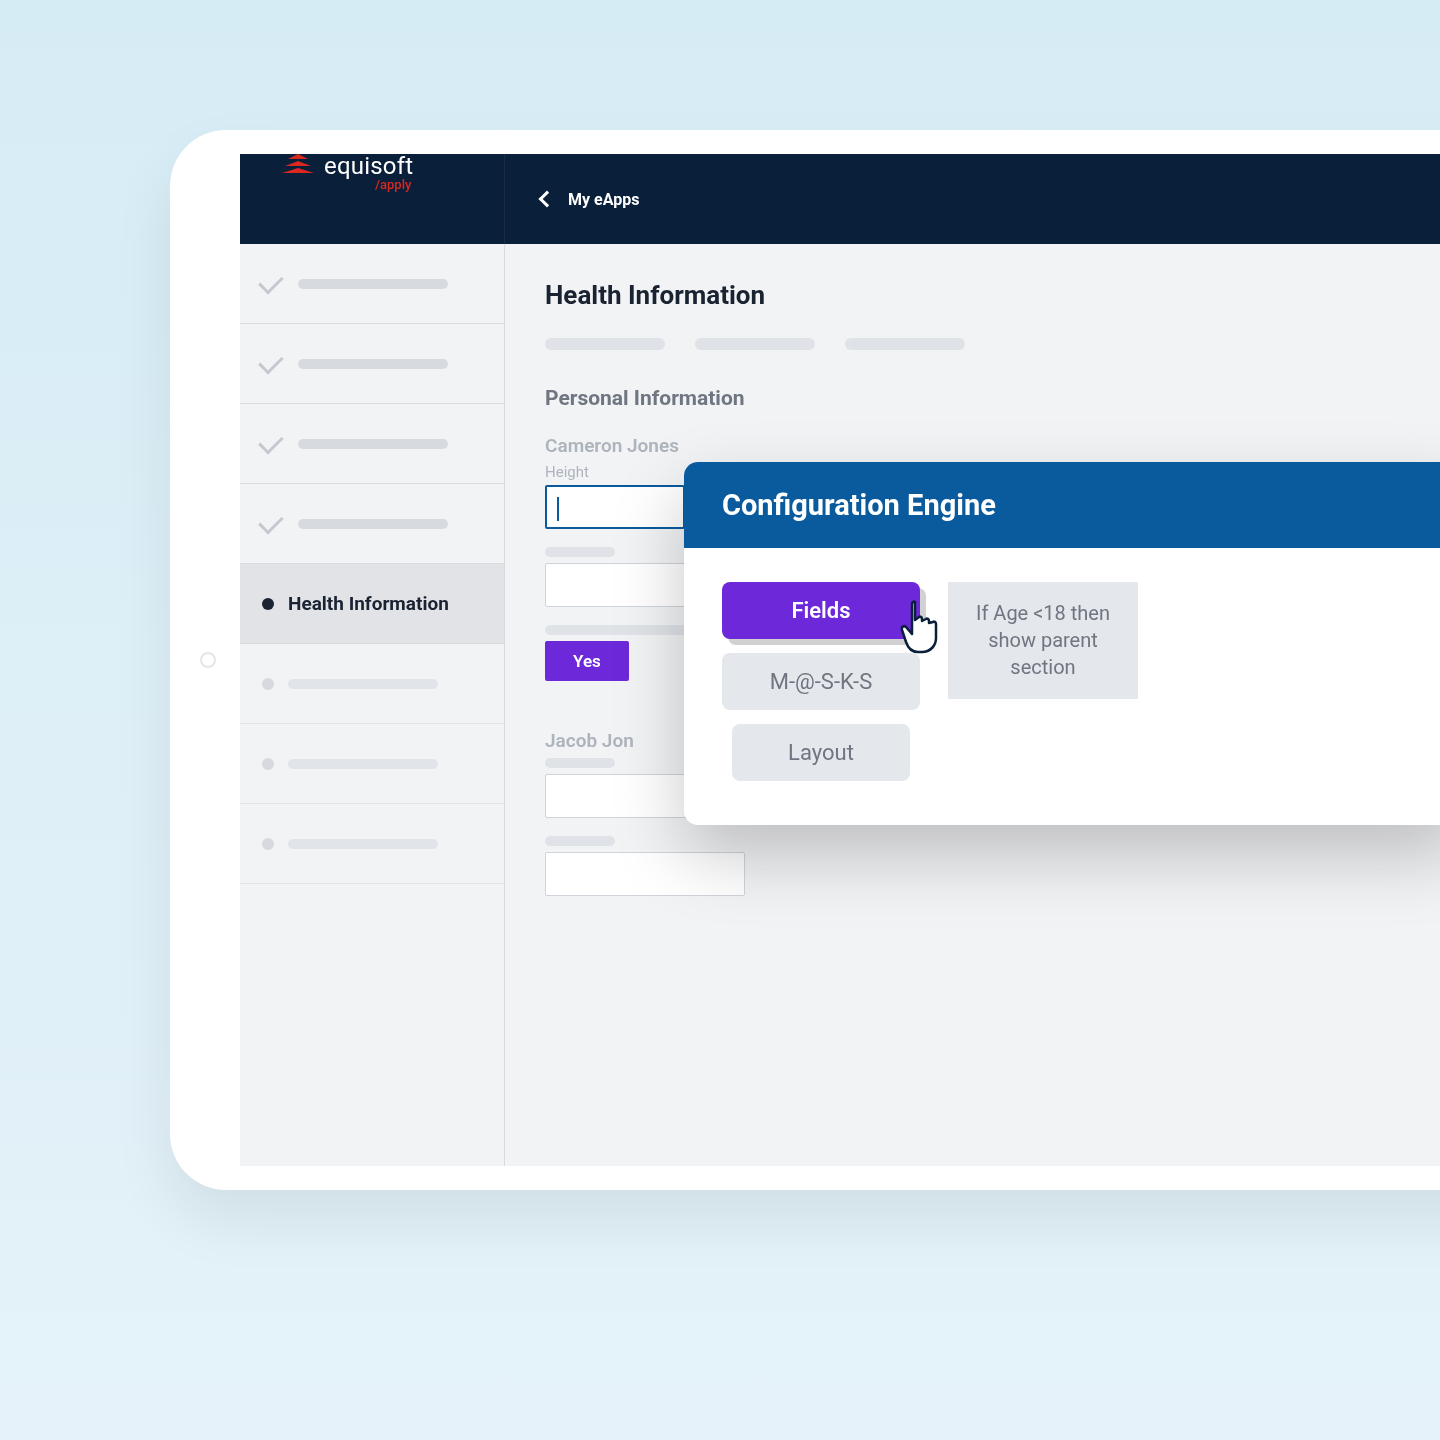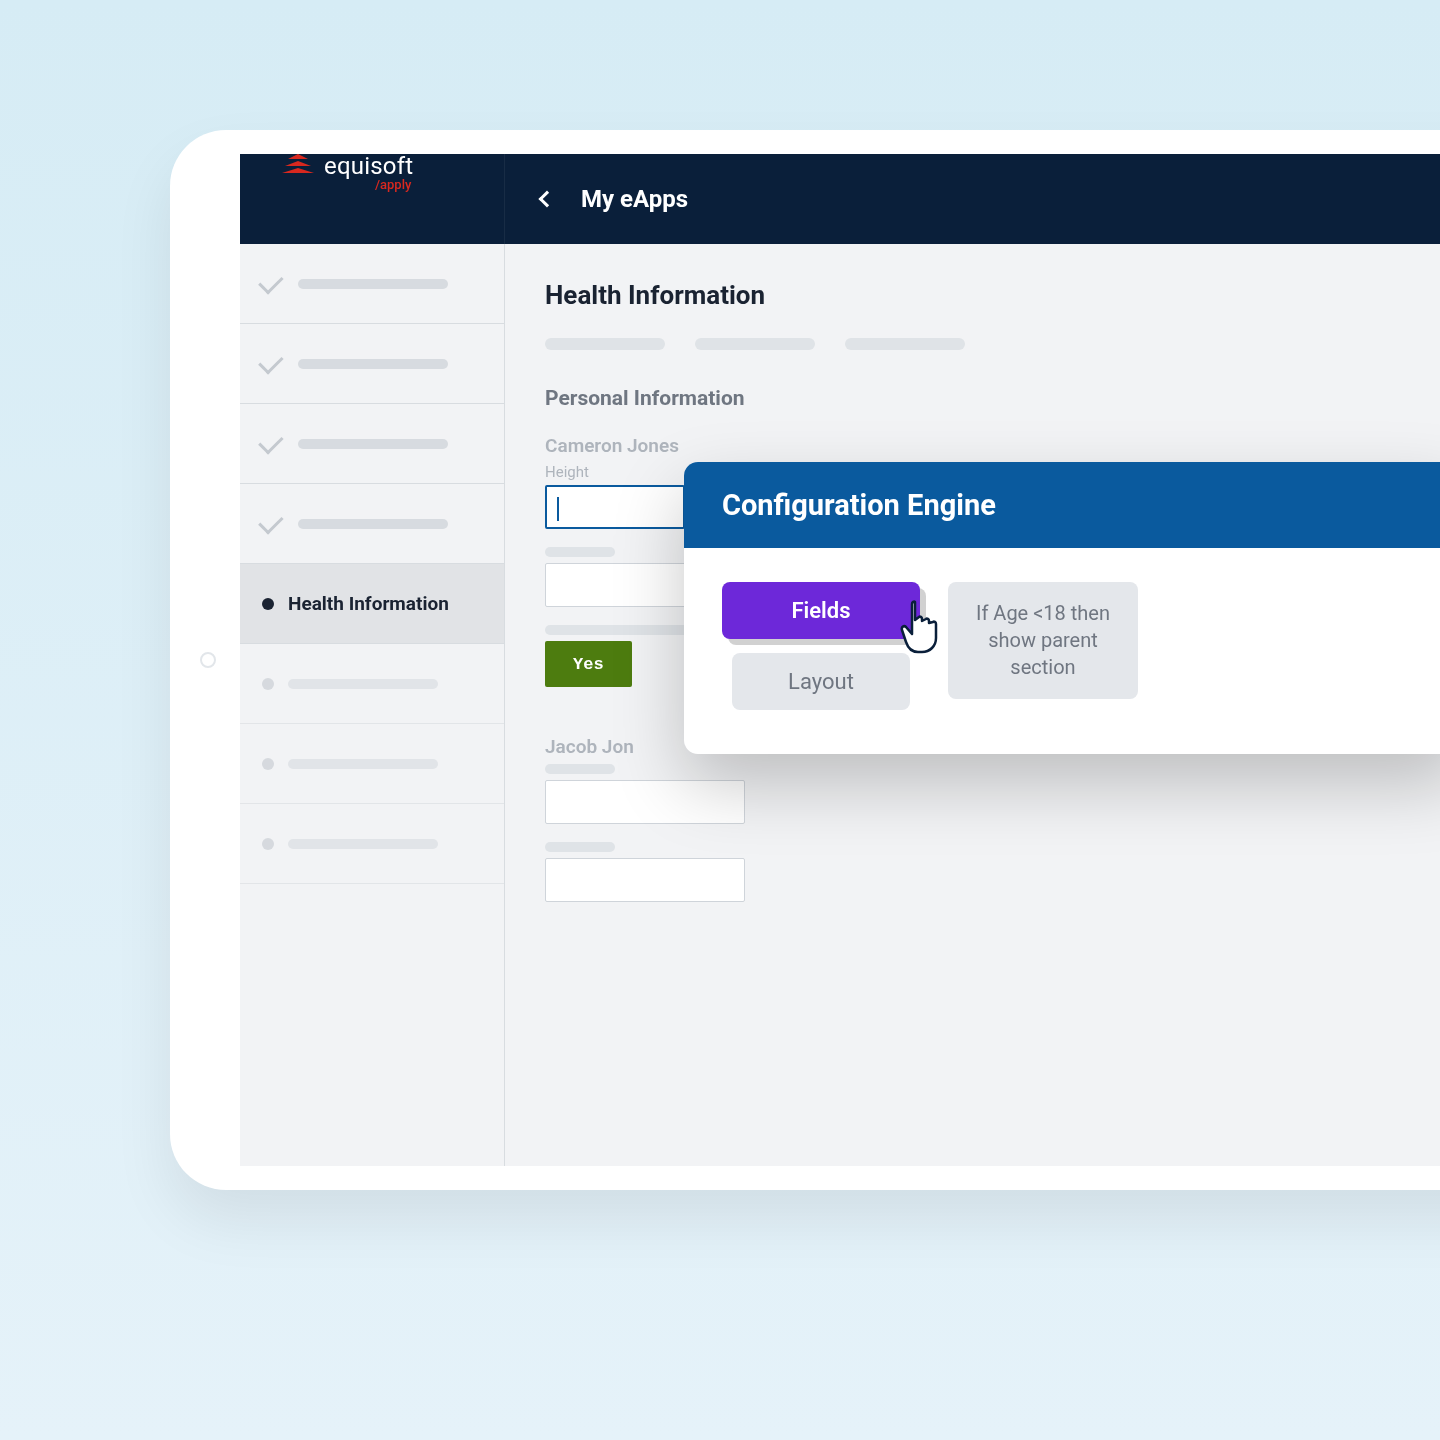--- a/index.html
+++ b/index.html
@@ -74,22 +74,22 @@
   .brand-logo div:nth-child(2){ border-left-width:13px;border-right-width:13px;border-bottom-width:5px;}
   .brand-logo div:nth-child(3){ border-left-width:16px;border-right-width:16px;border-bottom-width:5px;}
   .brand-text { line-height: 1; }
   .brand-name { font-size: 24px; font-weight: 400; letter-spacing: .2px;}
   .brand-sub { font-size: 13px; color: #d8281f; text-align: right; display:block; padding-right:2px; font-weight:500;}
 
   .header-title {
     display: flex;
     align-items: center;
     padding-left: 36px;
-    gap: 28px;
-    font-size: 24px;
+    gap: 15px;
+    font-size: 16px;
     font-weight: 700;
   }
   .chevron-left {
     width: 12px; height: 12px;
     border-left: 3px solid #fff;
     border-bottom: 3px solid #fff;
     transform: rotate(45deg);
   }
 
   .app-body {
@@ -208,28 +208,27 @@
   .unit-ph {
     width: 80px; height: 12px; background: #dfe3e7; border-radius:6px;
   }
   .small-label-ph {
     width: 70px; height: 10px; background: #dfe3e7; border-radius:5px; margin-bottom:6px;
   }
   .yes-btn {
     display:inline-flex;
     align-items:center;
     justify-content:center;
-    height: 46px;
+    height: 40px;
     padding: 0 28px;
-    background: #4d7c0f;
+    background: #6d28d9;
     color: #fff;
     font-weight:600;
     font-size:17px;
     border-radius:2px;
-    font-family:Liberation Mono, monospace;
   }
 
   
   .config-panel {
     position: absolute;
     top: 462px;
     left: 684px;
     width: 780px;
     background: #ffffff;
     border-radius: 14px;
@@ -265,21 +264,21 @@
     background: #6d28d9;
     color: #fff;
     font-weight: 600;
     box-shadow: 6px 6px 0 rgba(0,0,0,0.18);
     position: relative;
   }
   .rule-box {
     background: #e4e7eb;
     color: #6f7681;
     font-size: 20px;
-    border-radius: 8px;
+    border-radius: 1px;
     padding: 18px 20px;
     text-align: center;
     width: 190px;
     line-height: 1.35;
   }
 
   .cursor-icon {
     position: absolute;
     right: -24px;
     top: 18px;
@@ -403,20 +402,21 @@
 
     <div class="col">
       <div class="chip red wider">
         <span>Fields</span>
         <span class="cursor-icon">
           <svg width="48" height="54" viewBox="0 0 48 54">
             <path d="M16 4 C16 2 18 1 19 2 L19 20 L23 17 C24 16 26 17 26 19 L26 21 L30 19 C31 18 33 19 33 21 L33 23 L37 22 C38 21 40 22 40 24 L40 38 C40 46 34 52 26 52 L22 52 C16 52 12 48 10 42 L6 30 C5 27 8 25 10 27 L16 34 Z" fill="#ffffff" stroke="#0a1f3a" stroke-width="2.5" stroke-linejoin="round"></path>
           </svg>
         </span>
       </div>
+      <div class="chip wider">M-@-S-K-S</div>
       <div class="chip wider" style="width:178px">Layout</div>
     </div>
 
     <div class="col">
       <div class="rule-box">If Age &lt;18 then show parent section</div>
     </div>
 
   </div>
 </div>
 

